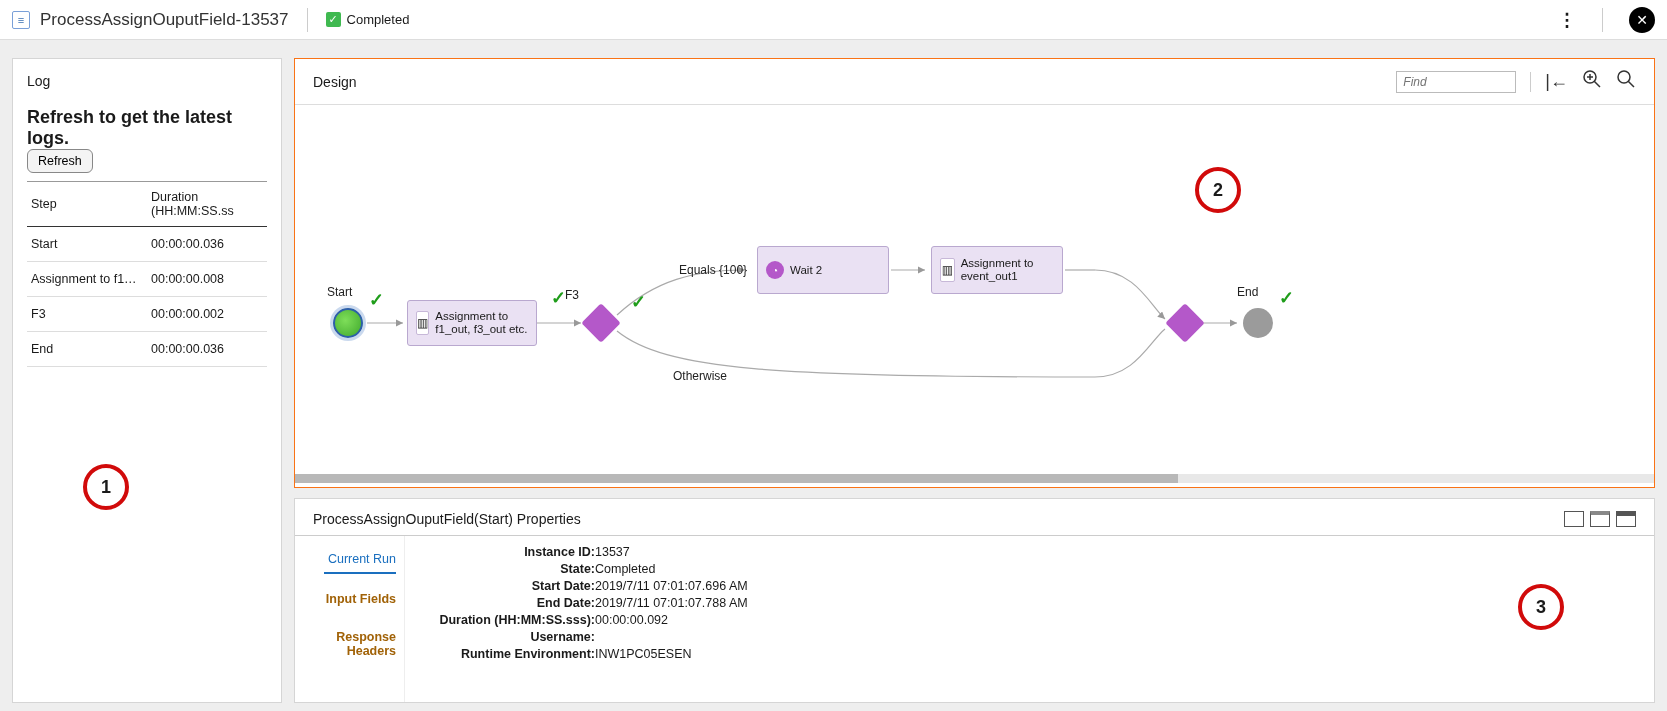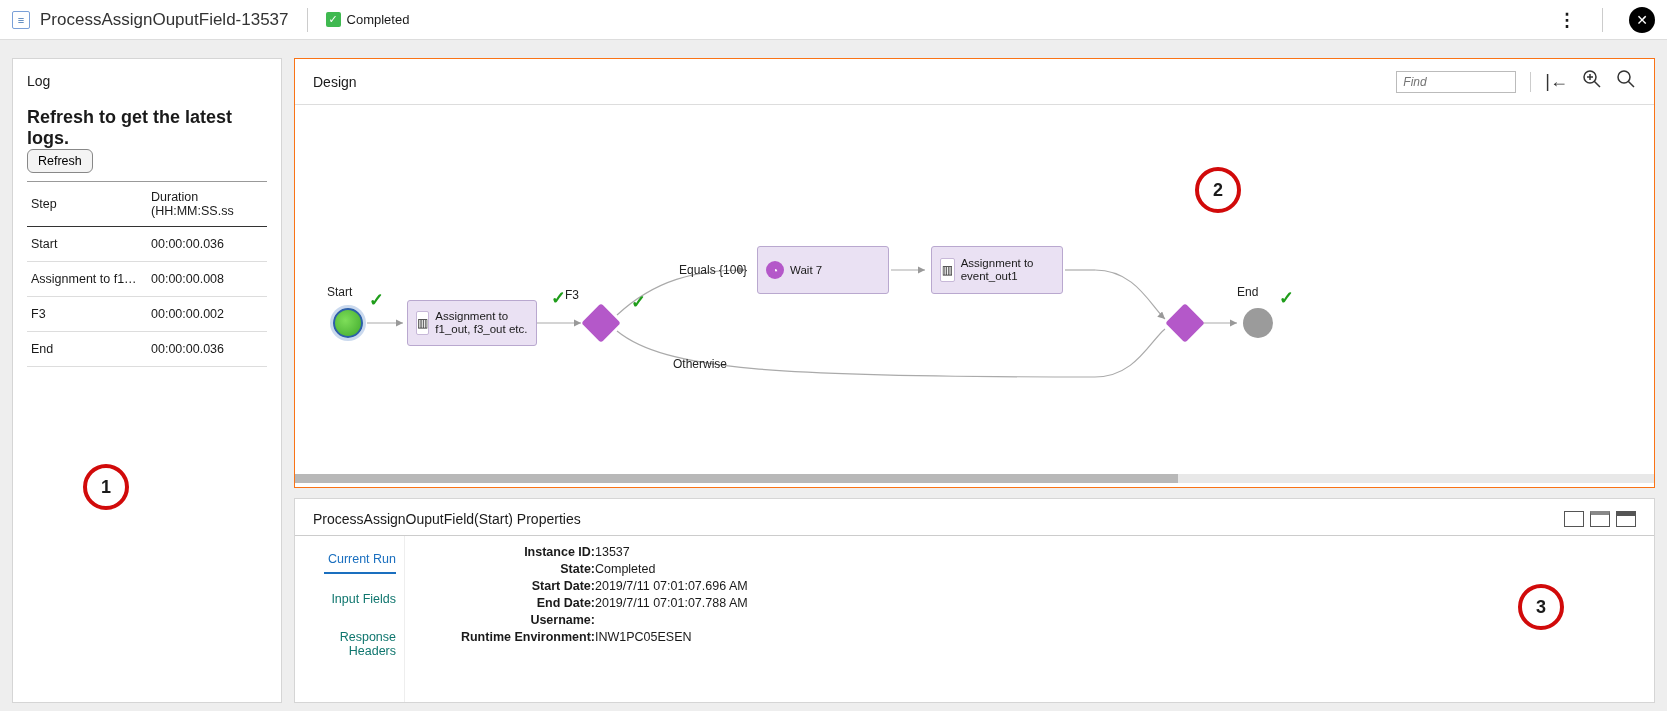--- a/index.html
+++ b/index.html
@@ -39,21 +39,21 @@
 .hscroll { height: 9px; background: #e8e8e8; margin: 0 0 4px 0; position:relative;}
 .hscroll-thumb { position:absolute; left:0; top:0; height:100%; width:65%; background:#b8b8b8;}
 
 .props-panel { background: #fff; border: 1px solid #d5d5d5; height: 205px; display: flex; flex-direction: column; }
 .props-header { display: flex; justify-content: space-between; align-items: center; padding: 12px 18px 8px; border-bottom: 1px solid #ccc; }
 .props-title { font-size: 14px; }
 .layout-icons { display:flex; gap:6px;}
 .layout-icons span { width:20px; height:16px; border:1px solid #555; cursor:pointer; display:inline-block;}
 .props-body { display: flex; flex: 1; overflow:hidden;}
 .props-tabs { width: 110px; padding: 10px 8px 10px 0; border-right:1px solid #eee; }
-.props-tab { font-size: 12.5px; padding: 6px 0 6px 4px; cursor: pointer; font-weight:normal; color:#0f766e;}
+.props-tab { font-size: 12.5px; padding: 6px 0 6px 4px; cursor: pointer; font-weight:bold; color:#a16207;}
 .props-tab.active { color: #1a6fbf; border-bottom: 2px solid #1a6fbf; font-weight: 400; display:inline-block; }
 .props-kv { flex: 1; padding: 6px 10px; font-size: 12.5px; overflow:auto;}
 .props-kv div { display: flex; margin: 3px 0; }
 .props-kv .k { width: 180px; font-weight: bold; }
 
 .callout { position: absolute; width: 46px; height: 46px; border: 4px solid #d10a0a; border-radius: 50%; display: flex; align-items: center; justify-content: center; font-weight: bold; font-size: 18px; pointer-events:none; z-index:50;}
 
 
 .node-box { position: absolute; background: #eae1f3; border: 1px solid #b9a8cf; border-radius: 3px; display: flex; align-items: center; padding: 0 8px; gap:6px; font-size: 11.5px; }
 .node-icon { width:20px; height:24px; display:flex; align-items:center; justify-content:center; background:#fff; border:1px solid #c7b8d8; border-radius:2px; font-size:12px;}
@@ -179,25 +179,25 @@
           <span class="node-icon">▥</span>
           <span style="line-height:1.1;">Assignment to f1_out, f3_out etc.</span>
         </div>
         <span class="check-mark" style="left:256px; top:182px;">✓</span>
         <span class="label" style="left:270px; top:183px;">F3</span>
 
         <div class="diamond" style="left:292px; top:204px;"></div>
         <span class="check-mark" style="left:336px; top:186px;">✓</span>
 
         <span class="label" style="left:384px; top:158px;">Equals {100}</span>
-        <span class="label" style="left:378px; top:252px;">Otherwise</span>
+        <span class="label" style="left:378px; top:264px;">Otherwise</span>
 
         <div class="node-box" style="left:462px; top:141px; width:132px; height:48px;">
           <span class="wait-icon-circ">◔</span>
-          <span>Wait 7</span>
+          <span>Wait 2</span>
         </div>
 
         <div class="node-box" style="left:636px; top:141px; width:132px; height:48px;">
           <span class="node-icon">▥</span>
           <span style="line-height:1.1;">Assignment to event_out1</span>
         </div>
 
         <div class="diamond" style="left:876px; top:204px;"></div>
 
         <span class="label" style="left:942px; top:180px;">End</span>
@@ -242,20 +242,24 @@
             </div>
           <div>
               <span class="k">Start Date:</span>
               <span>2019/7/11 07:01:07.696 AM</span>
             </div>
           <div>
               <span class="k">End Date:</span>
               <span>2019/7/11 07:01:07.788 AM</span>
             </div>
           <div>
+              <span class="k">Duration (HH:MM:SS.sss):</span>
+              <span>00:00:00.092</span>
+            </div>
+          <div>
               <span class="k">Username:</span>
               <span></span>
             </div>
           <div>
               <span class="k">Runtime Environment:</span>
               <span>INW1PC05ESEN</span>
             </div>
         </div>
         <div class="callout" style="right:90px; top:48px;">
             <span>3</span>

